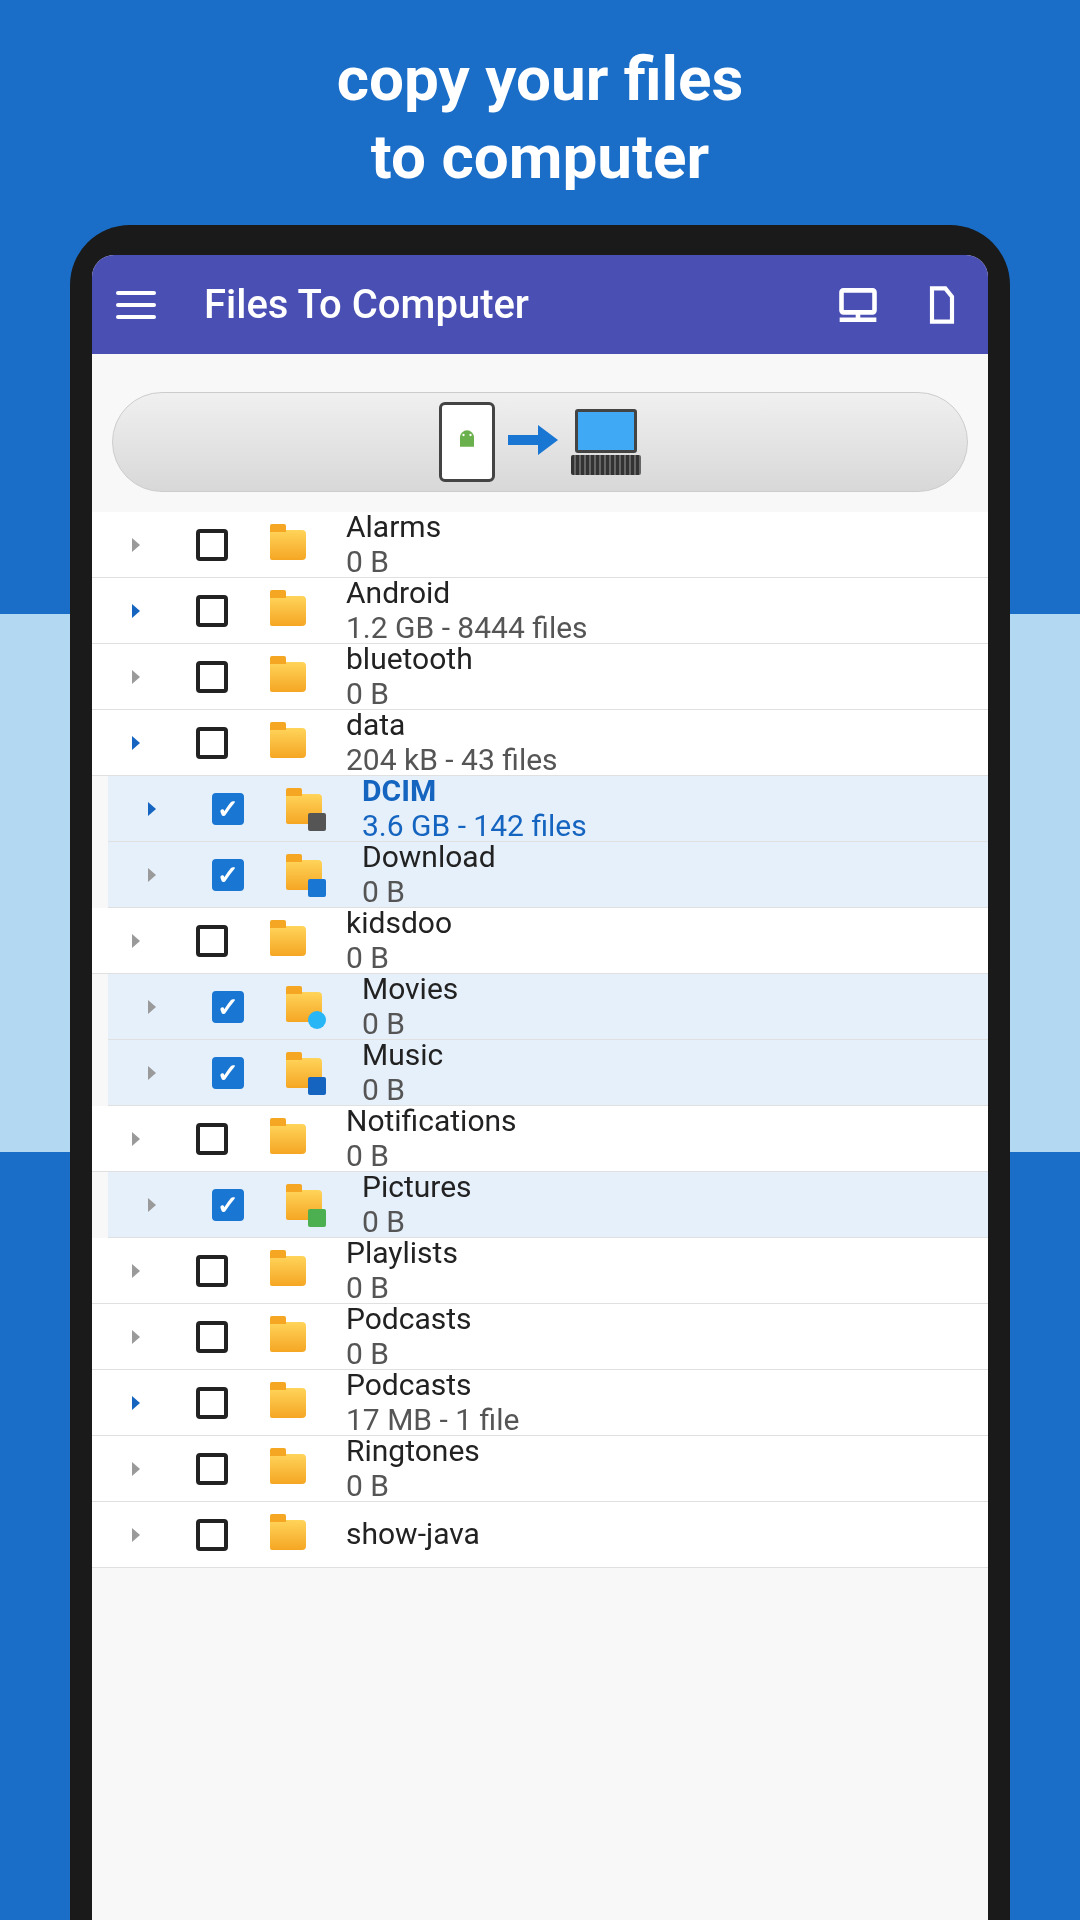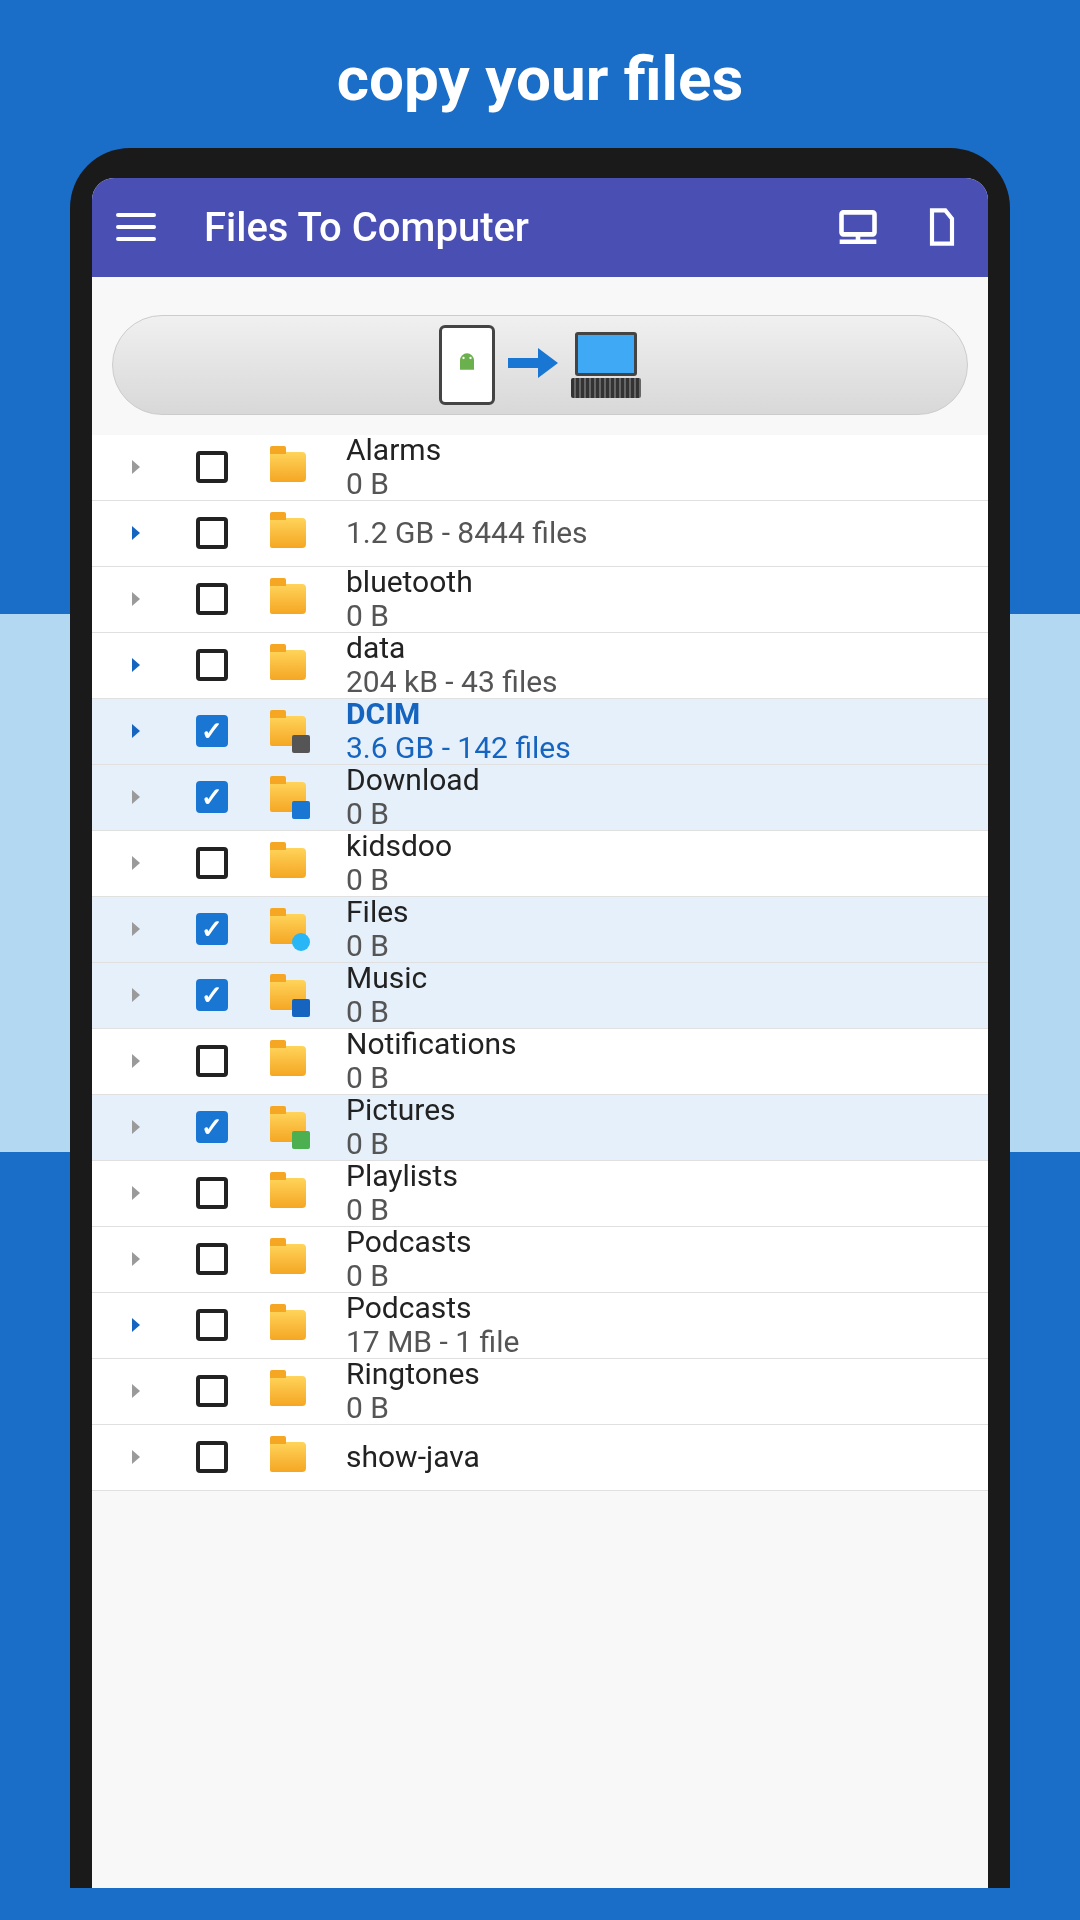--- a/index.html
+++ b/index.html
@@ -67,21 +67,21 @@
 .list { flex: 1; overflow: hidden; }
 .row {
   display: flex;
   align-items: center;
   height: 66px;
   padding: 0 14px 0 24px;
   border-bottom: 1px solid #e0e0e0;
   background: #fff;
   gap: 28px;
 }
-.row.selected { background: #e6f0fa; }
+.row.selected { background: #e6f0fa; margin-left: 16px; }
 .row .texts { display:flex; flex-direction:column; line-height:1.15;}
 .chevron { width: 40px; display:flex; align-items:center; justify-content:center; cursor:pointer;}
 .chevron svg { width: 24px; height: 24px; }
 .chk { width: 40px; height:40px; margin: 0 8px; display:flex; align-items:center; justify-content:center; cursor:pointer;}
 .chk-box { width: 32px; height: 32px; border: 4px solid #222; border-radius: 4px; background:#fff; display:flex; align-items:center; justify-content:center;}
 .chk-box.checked { background:#1976d2; border-color:#1976d2; }
 .chk-box.checked::after { content:"✓"; color:#fff; font-size:26px; font-weight:900; }
 .folder-ico { width:40px; height:40px; margin-right:10px; display:flex; align-items:center; justify-content:center; position:relative; }
 .folder-shape { width:36px; height:30px; background:linear-gradient(180deg,#ffd45a,#f5a623); border-radius:2px 4px 4px 2px; position:relative; }
 .folder-shape::before { content:""; position:absolute; top:-6px; left:0; width:16px; height:8px; background:#f5a623; border-radius:2px 2px 0 0; }
@@ -95,20 +95,21 @@
 .name.bold { font-weight:400; }
 .name.active { color:#1565c0; font-weight:700; }
 .sub { font-size: 30px; color:#555; }
 .sub.active { color:#1565c0; }
 </style>
 </head>
 <body>
 
 <div class="promo-title">
   <span>copy your files</span><br>
+  <span>to computer</span>
 </div>
 
 <div class="device-frame">
   <div class="screen">
 
     <div class="app-bar">
       <div class="menu-icon">
         <span></span>
           <span></span>
           <span></span>
@@ -173,20 +174,21 @@
               <path fill="#1565c0" d="M8 5l8 7-8 7z"></path>
             </svg>
           </div>
           <div class="chk">
             <div class="chk-box"></div>
           </div>
           <div class="folder-ico">
             <div class="folder-shape"></div>
           </div>
           <div class="texts">
+            <div class="name">Android</div>
             <div class="sub">1.2 GB - 8444 files</div>
           </div>
         </div>
         <div class="row">
           <div class="chevron">
             <svg viewBox="0 0 24 24">
               <path fill="#9a9a9a" d="M8 5l8 7-8 7z"></path>
             </svg>
           </div>
           <div class="chk">
@@ -277,21 +279,21 @@
             </svg>
           </div>
           <div class="chk">
             <div class="chk-box checked"></div>
           </div>
           <div class="folder-ico">
             <div class="folder-shape"></div>
             <div class="badge play"></div>
           </div>
           <div class="texts">
-            <div class="name bold">Files</div>
+            <div class="name bold">Movies</div>
             <div class="sub">0 B</div>
           </div>
         </div>
         <div class="row selected">
           <div class="chevron">
             <svg viewBox="0 0 24 24">
               <path fill="#9a9a9a" d="M8 5l8 7-8 7z"></path>
             </svg>
           </div>
           <div class="chk">

